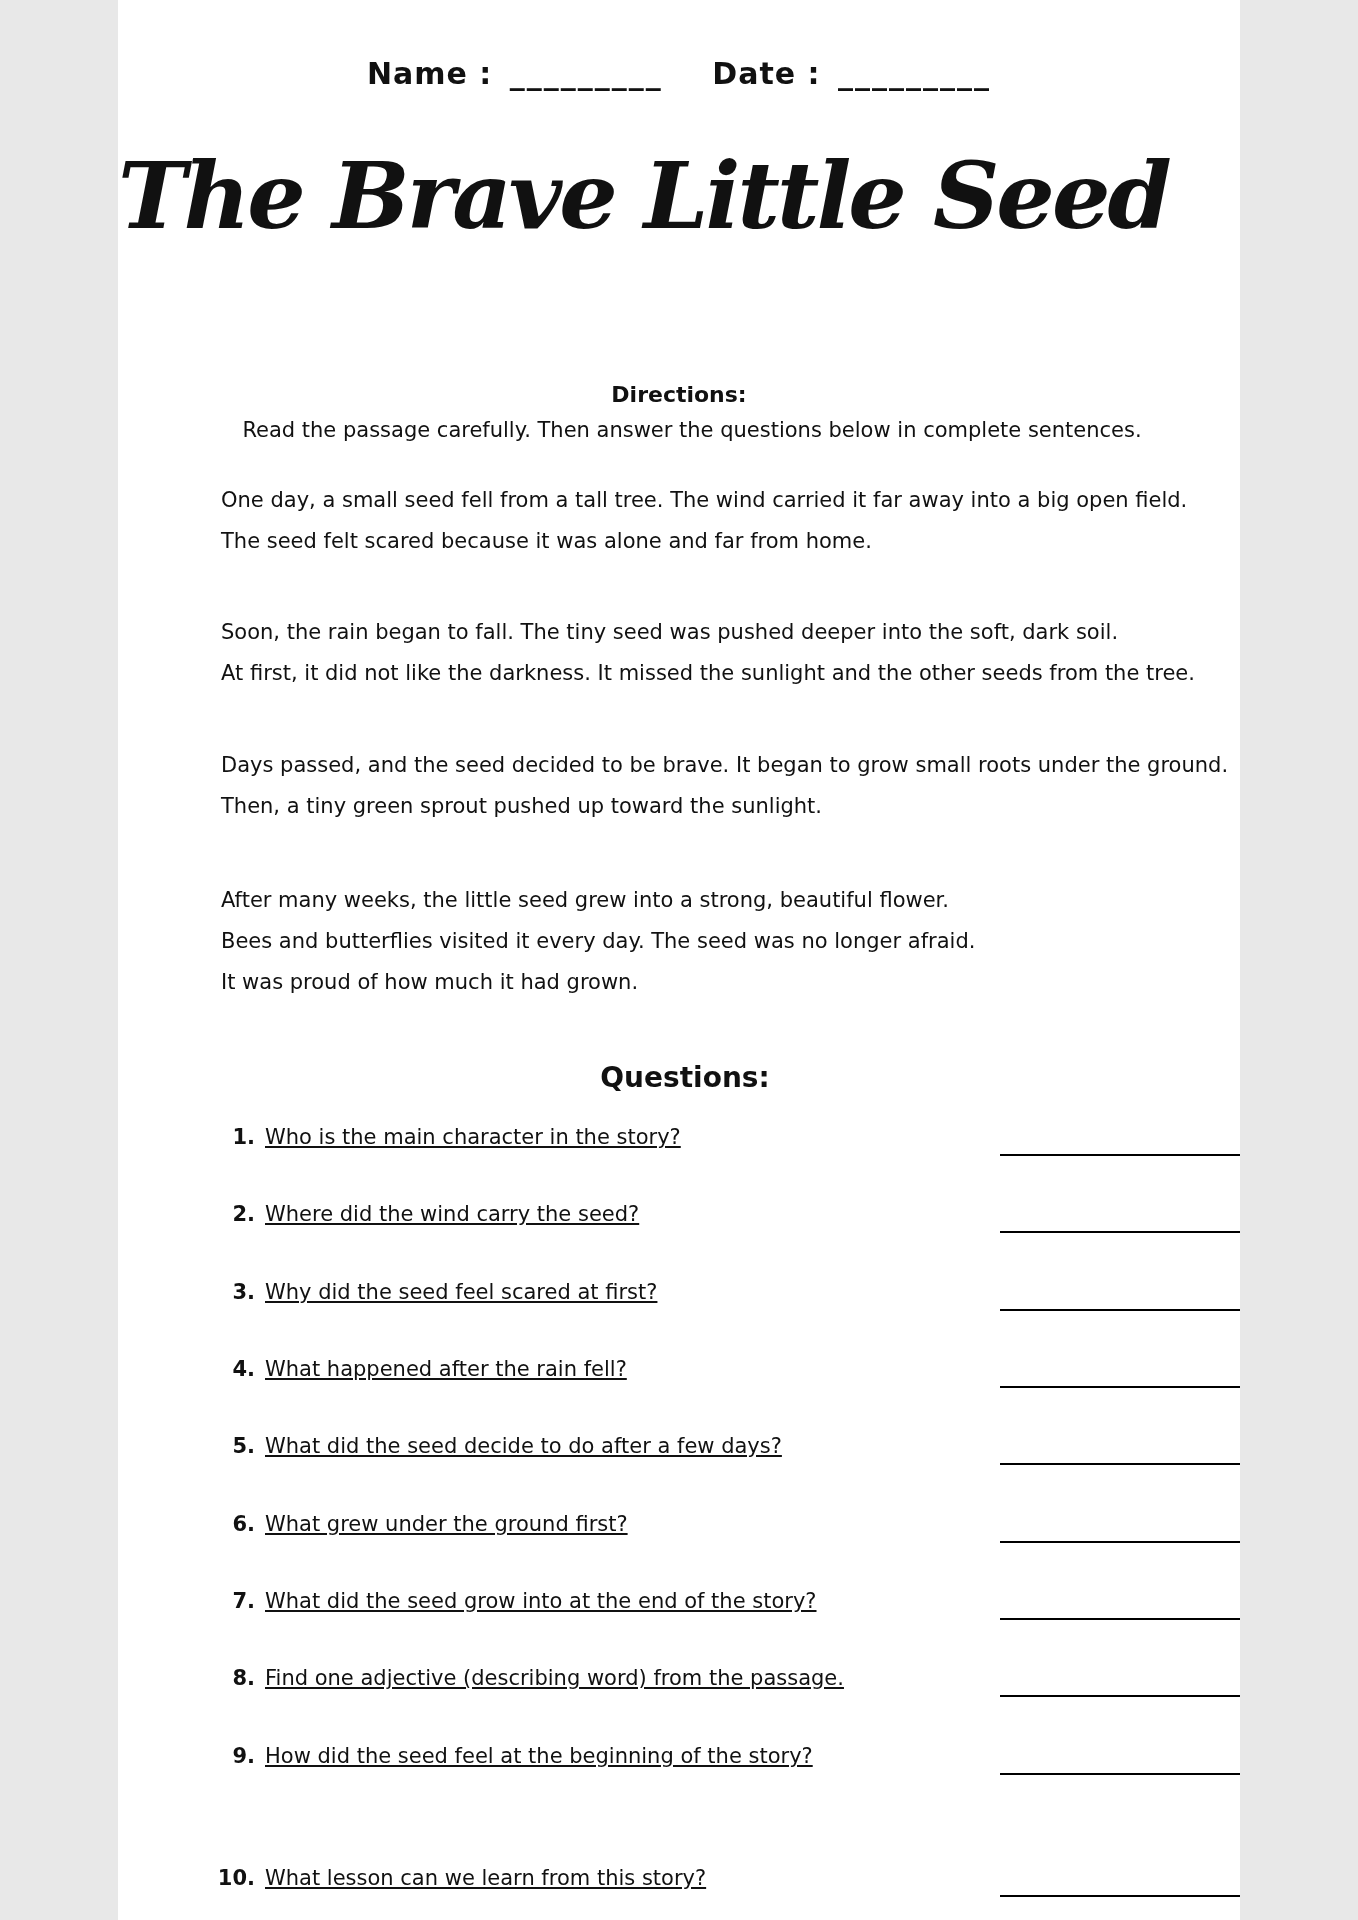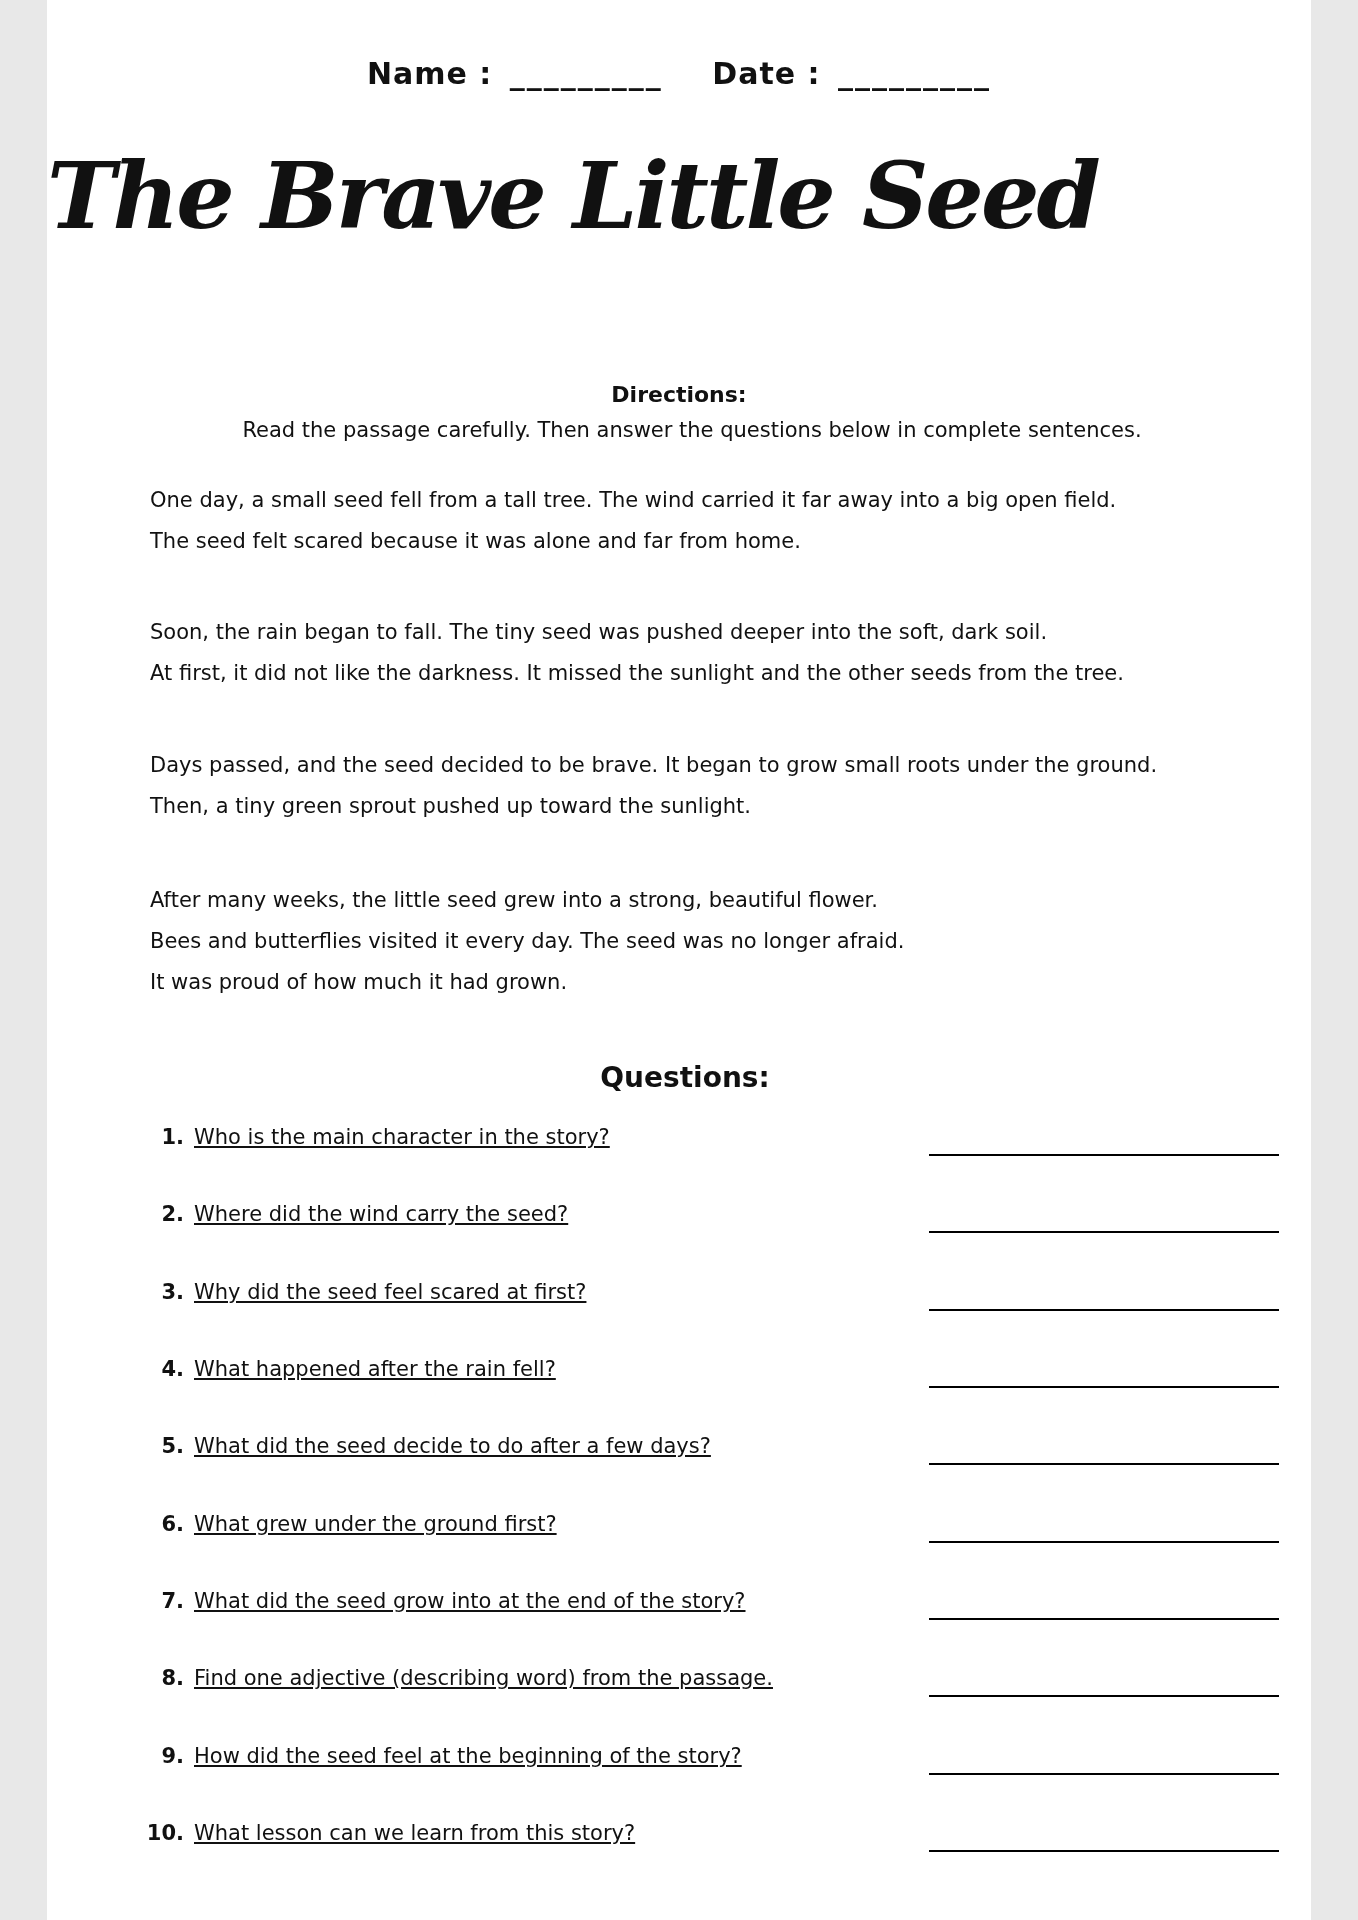--- a/index.html
+++ b/index.html
@@ -1,18 +1,18 @@
 <!DOCTYPE html>
 <html><head>
 <meta charset="utf-8">
 <style>
   html, body { margin: 0; padding: 0; background: #e8e8e8; }
   .page {
     position: relative;
-    width: 1264px;
+    width: 1122px;
     height: 1920px;
     margin: 0 auto;
     background: #ffffff;
     color: #111111;
     font-family: "DejaVu Sans", sans-serif;
     overflow: hidden;
   }
   .name-date {
     position: absolute;
     top: 56px; left: 0; right: 0;
@@ -101,21 +101,21 @@
   }
   .q1  { top: 1125px; }
   .q2  { top: 1202px; }
   .q3  { top: 1280px; }
   .q4  { top: 1357px; }
   .q5  { top: 1434px; }
   .q6  { top: 1512px; }
   .q7  { top: 1589px; }
   .q8  { top: 1666px; }
   .q9  { top: 1744px; }
-  .q10 { top: 1821px; }
+  .q10 { top: 1866px; }
 </style>
 </head>
 <body>
 
 <div class="page">
 
   <div class="name-date">
     <span class="label">Name :</span>
     <span class="blank">_________</span>
     <span class="label date-label">Date :</span>

